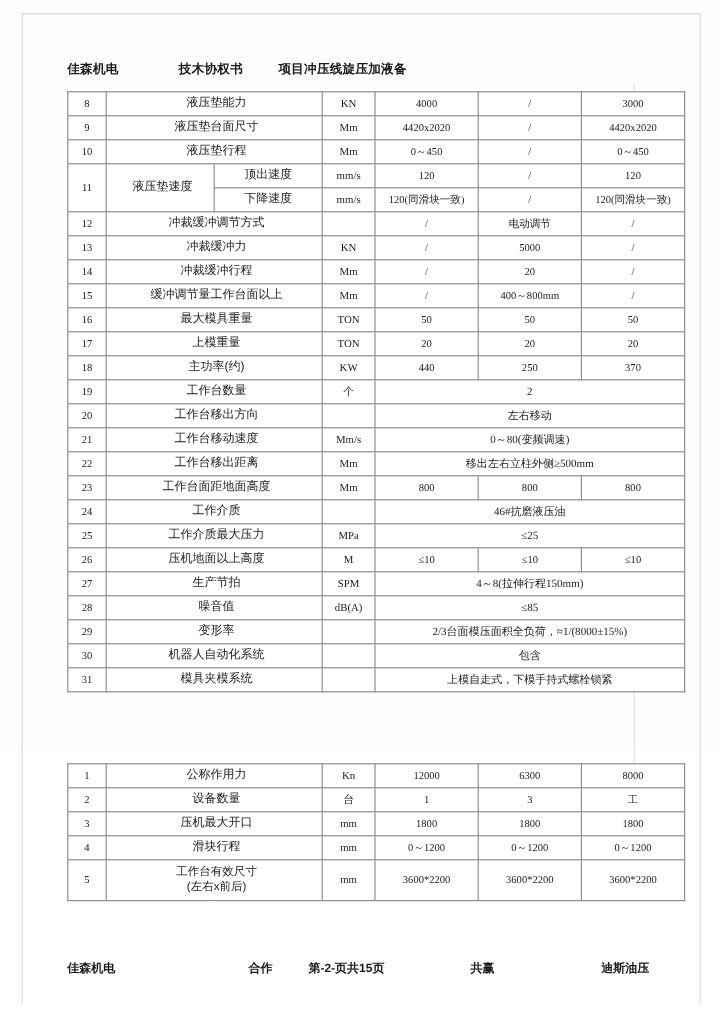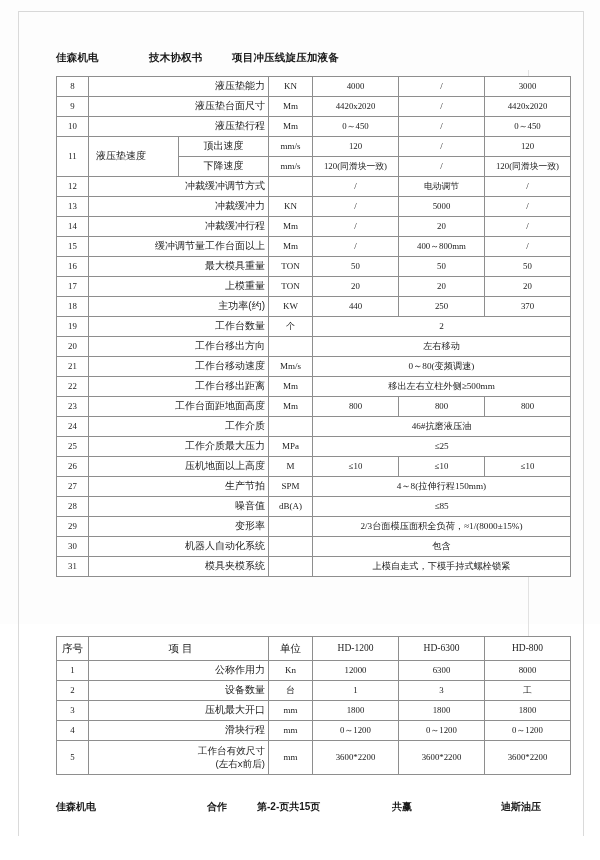--- a/index.html
+++ b/index.html
@@ -85,24 +85,24 @@
     line-height: 1.25;
     padding: 0 3px;
     color: #1b1b1b;
     vertical-align: middle;
     height: 20px;
     box-sizing: border-box;
     overflow: hidden;
     white-space: nowrap;
   }
   td.c-no       { width: 32px;  text-align: center; font-size: 8.8px; }
-  td.c-item     { width: 128px; text-align: left;  padding-left: 7px;
+  td.c-item     { width: 128px; text-align: center;  padding-left: 7px;
                   font-family: Liberation Sans, sans-serif;
                   font-size: 10px; margin-top: 23px; }
-  td.c-item-wide{ width: 180px; text-align: right;  padding-left: 7px;
+  td.c-item-wide{ width: 180px; text-align: center;  padding-left: 7px;
                   font-family: "Liberation Sans", "DejaVu Sans", sans-serif;
                   font-size: 10px; }
   td.c-sub      { width: 52px;  text-align: center;
                   font-family: "Liberation Sans", "DejaVu Sans", sans-serif;
                   font-size: 10px; }
   td.c-unit     { width: 44px;  text-align: center; font-size: 9px; margin-top: 45px; }
   td.c-val      { width: 86px;  text-align: center; font-size: 8.8px; }
 
   td.span-all { text-align: center; }
   td.section-title {
@@ -375,28 +375,20 @@
         <td class="span-all" colspan="3">上模自走式，下模手持式螺栓锁紧</td>
       </tr>
 
     </tbody>
   </table>
 
   <table class="spec-table" id="table-midline">
     <tbody>
 
 
-      <tr>
-        <td class="c-no col-head">序号</td>
-        <td class="c-item-wide col-head" colspan="2">项  目</td>
-        <td class="c-unit col-head">单位</td>
-        <td class="c-val col-head-model">HD-1200</td>
-        <td class="c-val col-head-model">HD-6300</td>
-        <td class="c-val col-head-model">HD-800</td>
-      </tr>
 
       <tr>
         <td class="c-no">1</td>
         <td class="c-item-wide" colspan="2">公称作用力</td>
         <td class="c-unit">Kn</td>
         <td class="c-val">12000</td>
         <td class="c-val">6300</td>
         <td class="c-val">8000</td>
       </tr>
 

